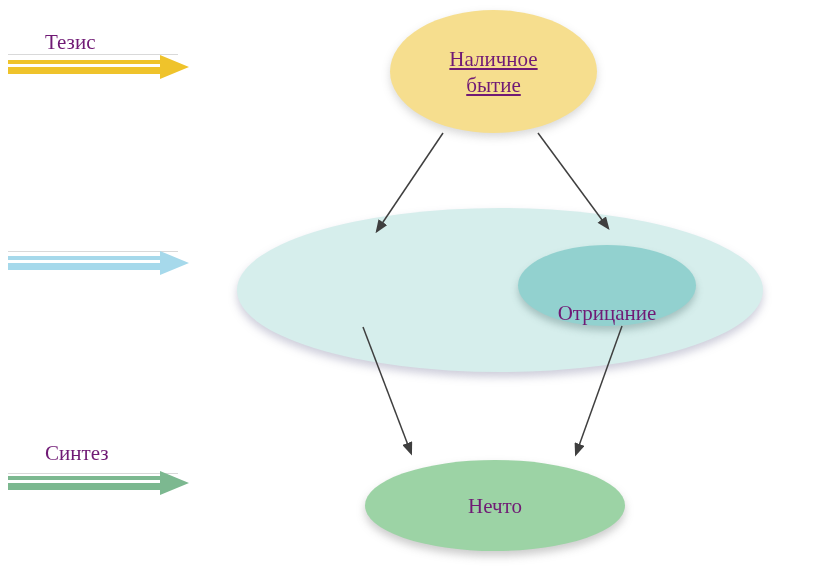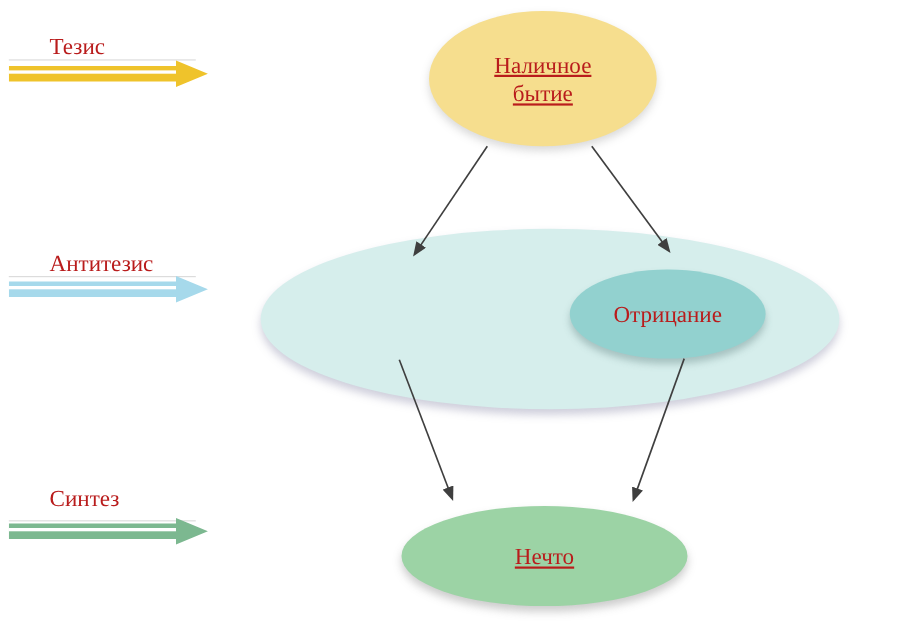--- a/index.html
+++ b/index.html
@@ -2,21 +2,21 @@
 <html><head>
 <meta charset="utf-8">
 <style>
   html,body{margin:0;padding:0;background:#ffffff;}
   .canvas{
     position:relative;
     width:816px;height:574px;
     background:#ffffff;
     overflow:hidden;
     font-family:"Liberation Serif","DejaVu Serif",serif;
-    color:#b91c1c;
+    color:#701a75;
   }
   
   .legend-label{
     position:absolute;left:45px;
     font-size:21px;line-height:23px;white-space:nowrap;
   }
   .legend-underline{
     position:absolute;left:8px;width:170px;height:1px;
     background:#d9d9d9;
   }
@@ -51,46 +51,45 @@
 
 <div class="canvas">
 
   <div class="legend-label" style="top:31px">Тезис</div>
   <div class="legend-underline" style="top:54px"></div>
   <svg class="legend-arrow" style="top:54px" viewBox="0 0 182 26">
     <polygon points="0,6 152,6 152,1 181,13 152,25 152,20 0,20" fill="#EFC32B"></polygon>
     <rect x="0" y="10" width="152" height="3" fill="#ffffff"></rect>
   </svg>
 
-  <div class="legend-label" style="top:228px">Антитезис</div>
   <div class="legend-underline" style="top:251px"></div>
   <svg class="legend-arrow" style="top:250px" viewBox="0 0 182 26">
     <polygon points="0,6 152,6 152,1 181,13 152,25 152,20 0,20" fill="#A6D9EB"></polygon>
     <rect x="0" y="10" width="152" height="3" fill="#ffffff"></rect>
   </svg>
 
   <div class="legend-label" style="top:442px">Синтез</div>
   <div class="legend-underline" style="top:473px"></div>
   <svg class="legend-arrow" style="top:470px" viewBox="0 0 182 26">
     <polygon points="0,6 152,6 152,1 181,13 152,25 152,20 0,20" fill="#7CB890"></polygon>
     <rect x="0" y="10" width="152" height="3" fill="#ffffff"></rect>
   </svg>
 
   <div class="ellipse node-container" style="background-color: rgb(214, 238, 236);"></div>
 
   <div class="ellipse node-present-being" style="background-color: rgb(246, 222, 142);">
     <div class="node-label">Наличное бытие</div>
   </div>
 
 
-  <div class="ellipse node-negation" style="background-color: rgb(146, 209, 207);">
+  <div class="ellipse node-negation" style="background-color: rgb(146, 209, 207); align-items: flex-end;">
     <div class="node-label">Отрицание</div>
   </div>
 
-  <div class="ellipse node-something" style="background-color: rgb(156, 211, 165); text-decoration: underline;">
+  <div class="ellipse node-something" style="background-color: rgb(156, 211, 165);">
     <div class="node-label">Нечто</div>
   </div>
 
   <svg class="edges" viewBox="0 0 816 574">
     <defs>
       <marker id="arrowhead" viewBox="0 0 10 8" refX="8" refY="4" markerWidth="9" markerHeight="7" orient="auto">
         <path d="M0,0 L10,4 L0,8 z" fill="#3f3f3f"></path>
       </marker>
     </defs>
     <line x1="443" y1="133" x2="377" y2="231" stroke-width="1.5" marker-end="url(#arrowhead)" stroke="#3f3f3f"></line>

